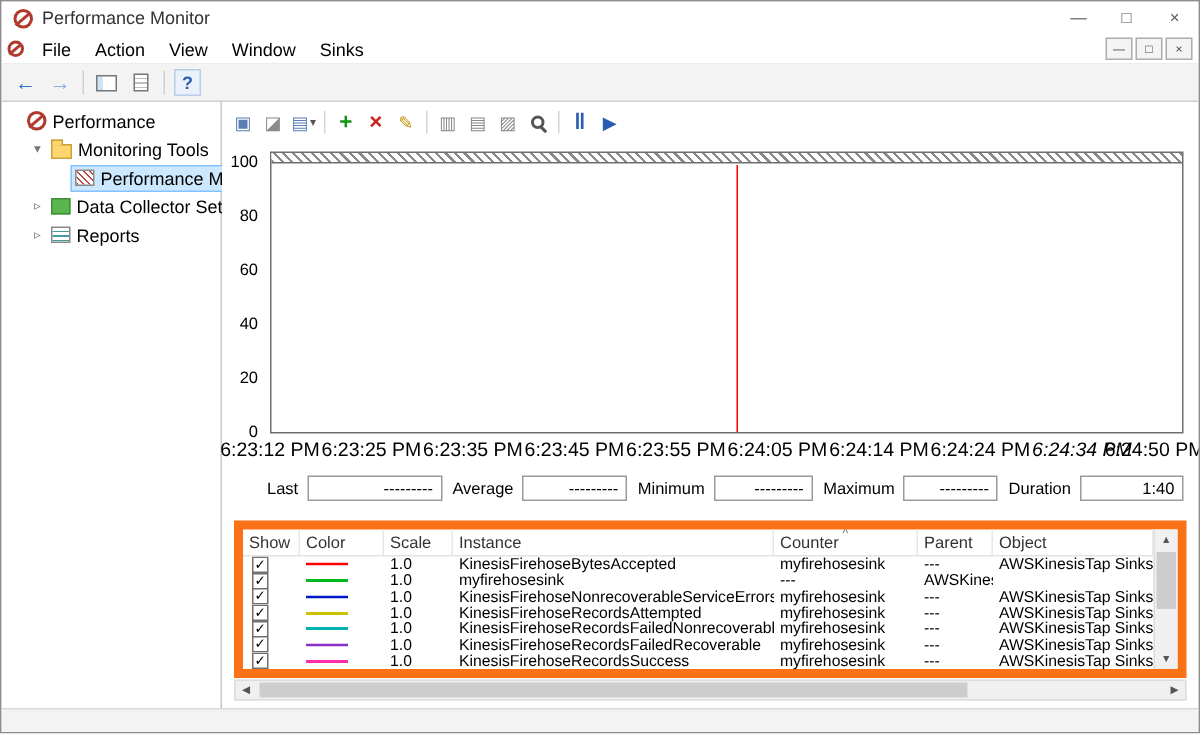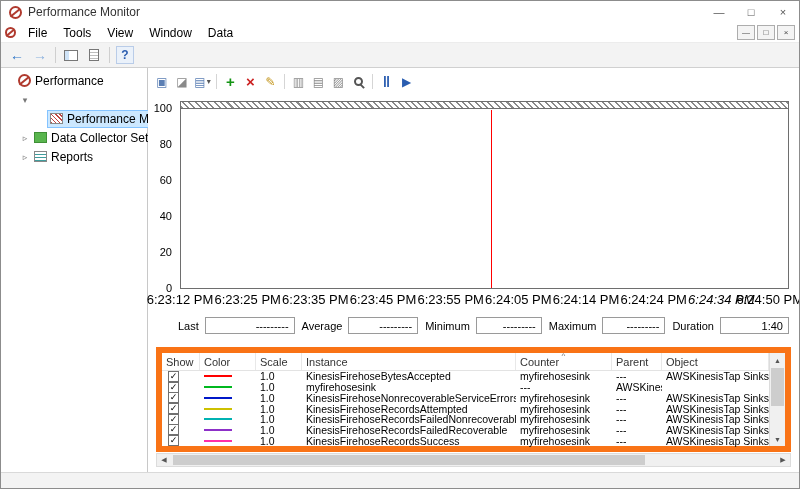--- a/index.html
+++ b/index.html
@@ -103,21 +103,21 @@
       <span class="win-btn">—</span>
       <span class="win-btn">□</span>
       <span class="win-btn">×</span>
     </span>
   </div>
 
   <div class="menubar">
     <span class="menu-icon-wrap">
         <span class="ico-perfmon sm"></span>
       </span>
-    <span><span class="menu-item">File</span><span class="menu-item">Tools</span><span class="menu-item">View</span><span class="menu-item">Window</span><span class="menu-item">Data</span></span>
+    <span><span class="menu-item">File</span><span class="menu-item">Action</span><span class="menu-item">View</span><span class="menu-item">Window</span><span class="menu-item">Sinks</span></span>
     <span class="menu-controls">
       <span class="mc-btn">—</span>
       <span class="mc-btn">□</span>
       <span class="mc-btn">×</span>
     </span>
   </div>
 
   <div class="toolbar">
     <span class="tb-btn">
         <span class="arrow">←</span>
@@ -144,20 +144,24 @@
         <div class="tree-row lvl0">
           <span class="expander"></span>
           <span class="tree-inner">
             <span class="t-ico ico-perfmon"></span>
             <span class="tree-label">Performance</span>
           </span>
         </div>
 
         <div class="tree-row lvl1">
           <span class="expander">▾</span>
+          <span class="tree-inner">
+            <span class="t-ico ico-folder"></span>
+            <span class="tree-label">Monitoring Tools</span>
+          </span>
         </div>
 
         <div class="tree-row lvl2">
           <span class="expander"></span>
           <span class="tree-inner selected">
             <span class="t-ico ico-chart"></span>
             <span class="tree-label">Performance Monitor</span>
           </span>
         </div>
 

